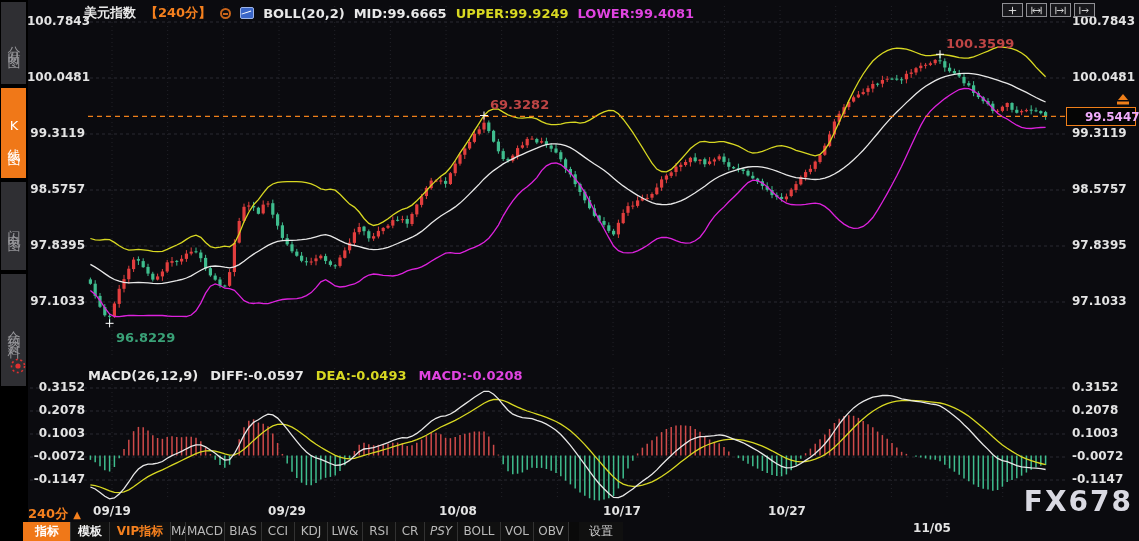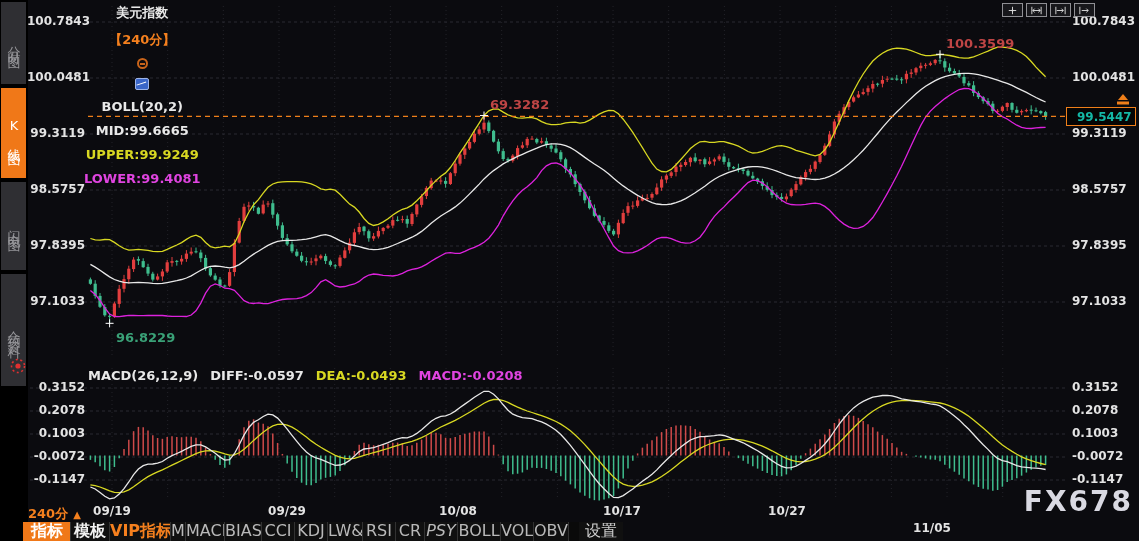--- a/index.html
+++ b/index.html
@@ -7,21 +7,21 @@
   .stage{position:relative;width:1139px;height:541px;background:#0b0b0f;overflow:hidden;
          font-family:"DejaVu Sans","Liberation Sans",sans-serif;}
   
   .sidebar{position:absolute;left:0;top:0;width:28px;height:541px;background:#000;z-index:6;}
   .side-item{position:absolute;left:1px;width:25px;background:#2f2f33;color:#97979b;
              writing-mode:vertical-rl;text-orientation:upright;letter-spacing:5px;
              font-size:13px;display:flex;align-items:center;justify-content:center;cursor:pointer;}
   .side-item.active{background:#f07818;color:#fff;}
   
   .info-bar{position:absolute;left:84px;top:4px;z-index:5;display:flex;align-items:center;
-            gap:9px;font-size:13px;font-weight:700;white-space:nowrap;flex-direction:column;}
+            gap:9px;font-size:13px;font-weight:700;white-space:nowrap;}
   .c-white{color:#e8e8e8;} .c-orange{color:#f5801e;} .c-yellow{color:#d8d822;}
   .c-magenta{color:#e044e0;} .c-red-ann{color:#bf4545;} .c-green-ann{color:#3aa177;}
   .interval-dot{width:11px;height:11px;border:2px solid #c9641a;border-radius:50%;position:relative;}
   .interval-dot::after{content:"";position:absolute;left:1px;right:1px;top:3px;height:2px;background:#c9641a;}
   .mini-chart-icon{width:14px;height:12px;background:#3a66c8;border:1px solid #9db4e8;border-radius:2px;position:relative;overflow:hidden;}
   .mini-chart-icon::after{content:"";position:absolute;left:1px;top:4px;width:10px;height:4px;
      border-top:1.5px solid #fff;transform:rotate(-18deg);}
   
   .top-icons{position:absolute;left:1002px;top:3px;z-index:6;display:flex;gap:3px;}
   .tool-btn{width:21px;height:14px;border:1px solid #8f8f94;background:#17171b;display:flex;
@@ -31,28 +31,28 @@
   .ylab.left{text-align:right;} .ylab.right{text-align:left;}
   .xlab{position:absolute;top:504px;font-size:12px;font-weight:700;color:#e3e3e3;
         transform:translateX(-50%);z-index:3;}
   
   .ann{position:absolute;font-size:13px;font-weight:700;z-index:4;}
   
   .macd-bar{position:absolute;left:88px;top:368px;display:flex;gap:12px;font-size:13px;
             font-weight:700;z-index:4;white-space:nowrap;}
   
   .price-box{position:absolute;left:1066px;top:107px;width:70px;height:19px;background:#050505;
-             border:1px solid #ef7f1a;color:#14b8a6;font-size:12px;font-weight:600;
-             display:flex;align-items:center;padding-left:10px;z-index:7;}
+             border:1px solid #ef7f1a;color:#f0abfc;font-size:12px;font-weight:600;
+             display:flex;align-items:center;padding-left:18px;z-index:7;}
   .alert-marker{position:absolute;left:1115px;top:93px;z-index:7;}
   
   .period-sel{position:absolute;left:28px;top:505px;color:#f5801e;font-size:13px;font-weight:700;
               z-index:5;cursor:pointer;display:flex;gap:5px;align-items:center;}
   .toolbar{position:absolute;left:24px;top:522px;height:19px;display:flex;z-index:6;background:#0a0a0a;}
-  .tb-btn{height:19px;line-height:18px;text-align:center;font-size:16px;color:#b9b9b9;
+  .tb-btn{height:19px;line-height:18px;text-align:center;font-size:12px;color:#b9b9b9;
           background:#101010;border-right:1px solid #323232;border-left:1px solid #323232;
           margin-left:-1px;cursor:pointer;white-space:nowrap;}
   .tb-btn.active{background:#f07818;color:#fff;border-color:#f07818;font-weight:700;}
   .tb-btn.bright{color:#f2f2f2;font-weight:700;}
   .tb-btn.vip{color:#f5801e;font-weight:700;}
   .tb-btn.settings{margin-left:10px;border:none;color:#cfcfcf;}
   .watermark{position:absolute;right:6px;top:485px;font-size:28px;font-weight:600;
              color:#d9d9e2;letter-spacing:2px;z-index:4;}
   svg.chart{position:absolute;left:0;top:0;z-index:1;}
   .live-icon{position:absolute;left:9px;top:357px;z-index:7;}

